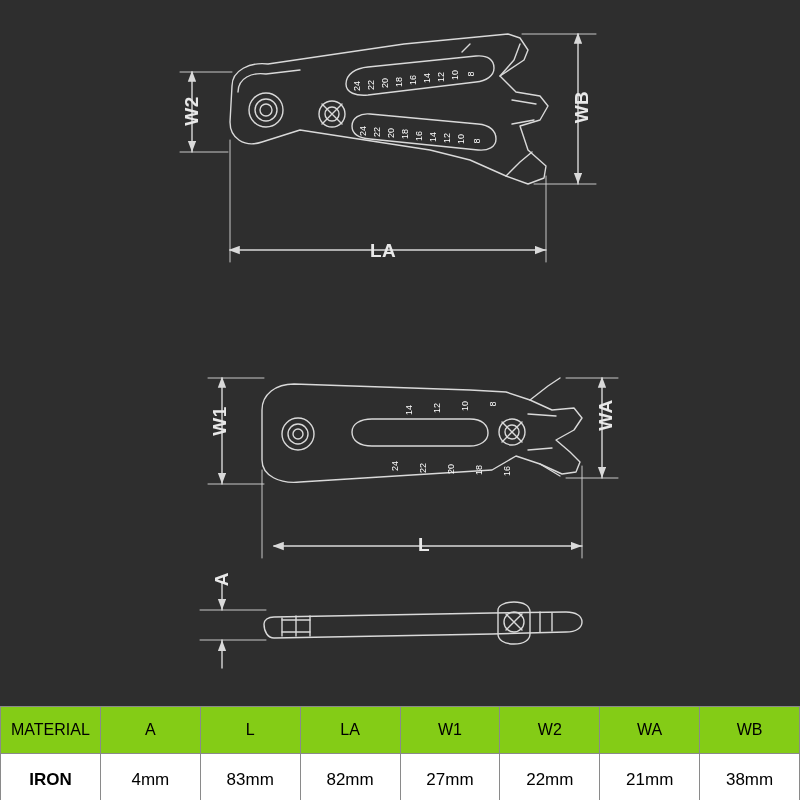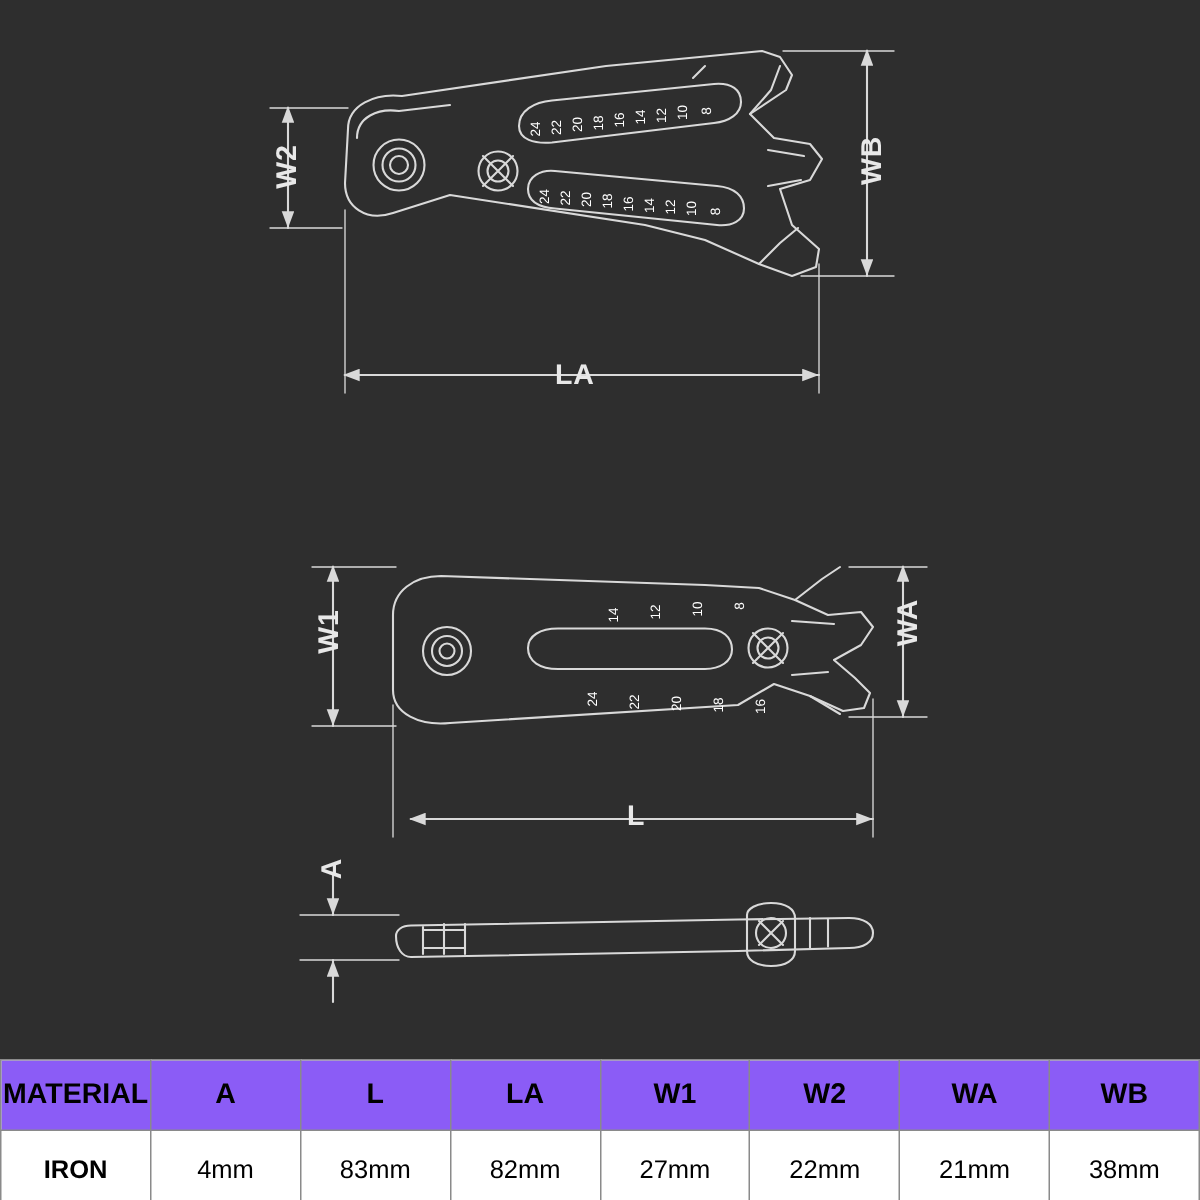--- a/index.html
+++ b/index.html
@@ -58,23 +58,23 @@
   }
   #spec-table th, #spec-table td {
     border: 1px solid #8a8a8a;
     text-align: center;
     vertical-align: middle;
     color: #000000;
     font-family: "Liberation Sans", sans-serif;
   }
   #spec-table thead th {
     height: 44px;
-    background: #8b5cf6;
-    font-size: 19px;
-    font-weight: bold;
+    background: #84cc16;
+    font-size: 16px;
+    font-weight: normal;
   }
   #spec-table tbody td {
     height: 50px;
     background: #ffffff;
     font-size: 17px;
     font-weight: normal;
   }
   #spec-table tbody td.material-cell {
     font-weight: bold;
     font-size: 17px;

